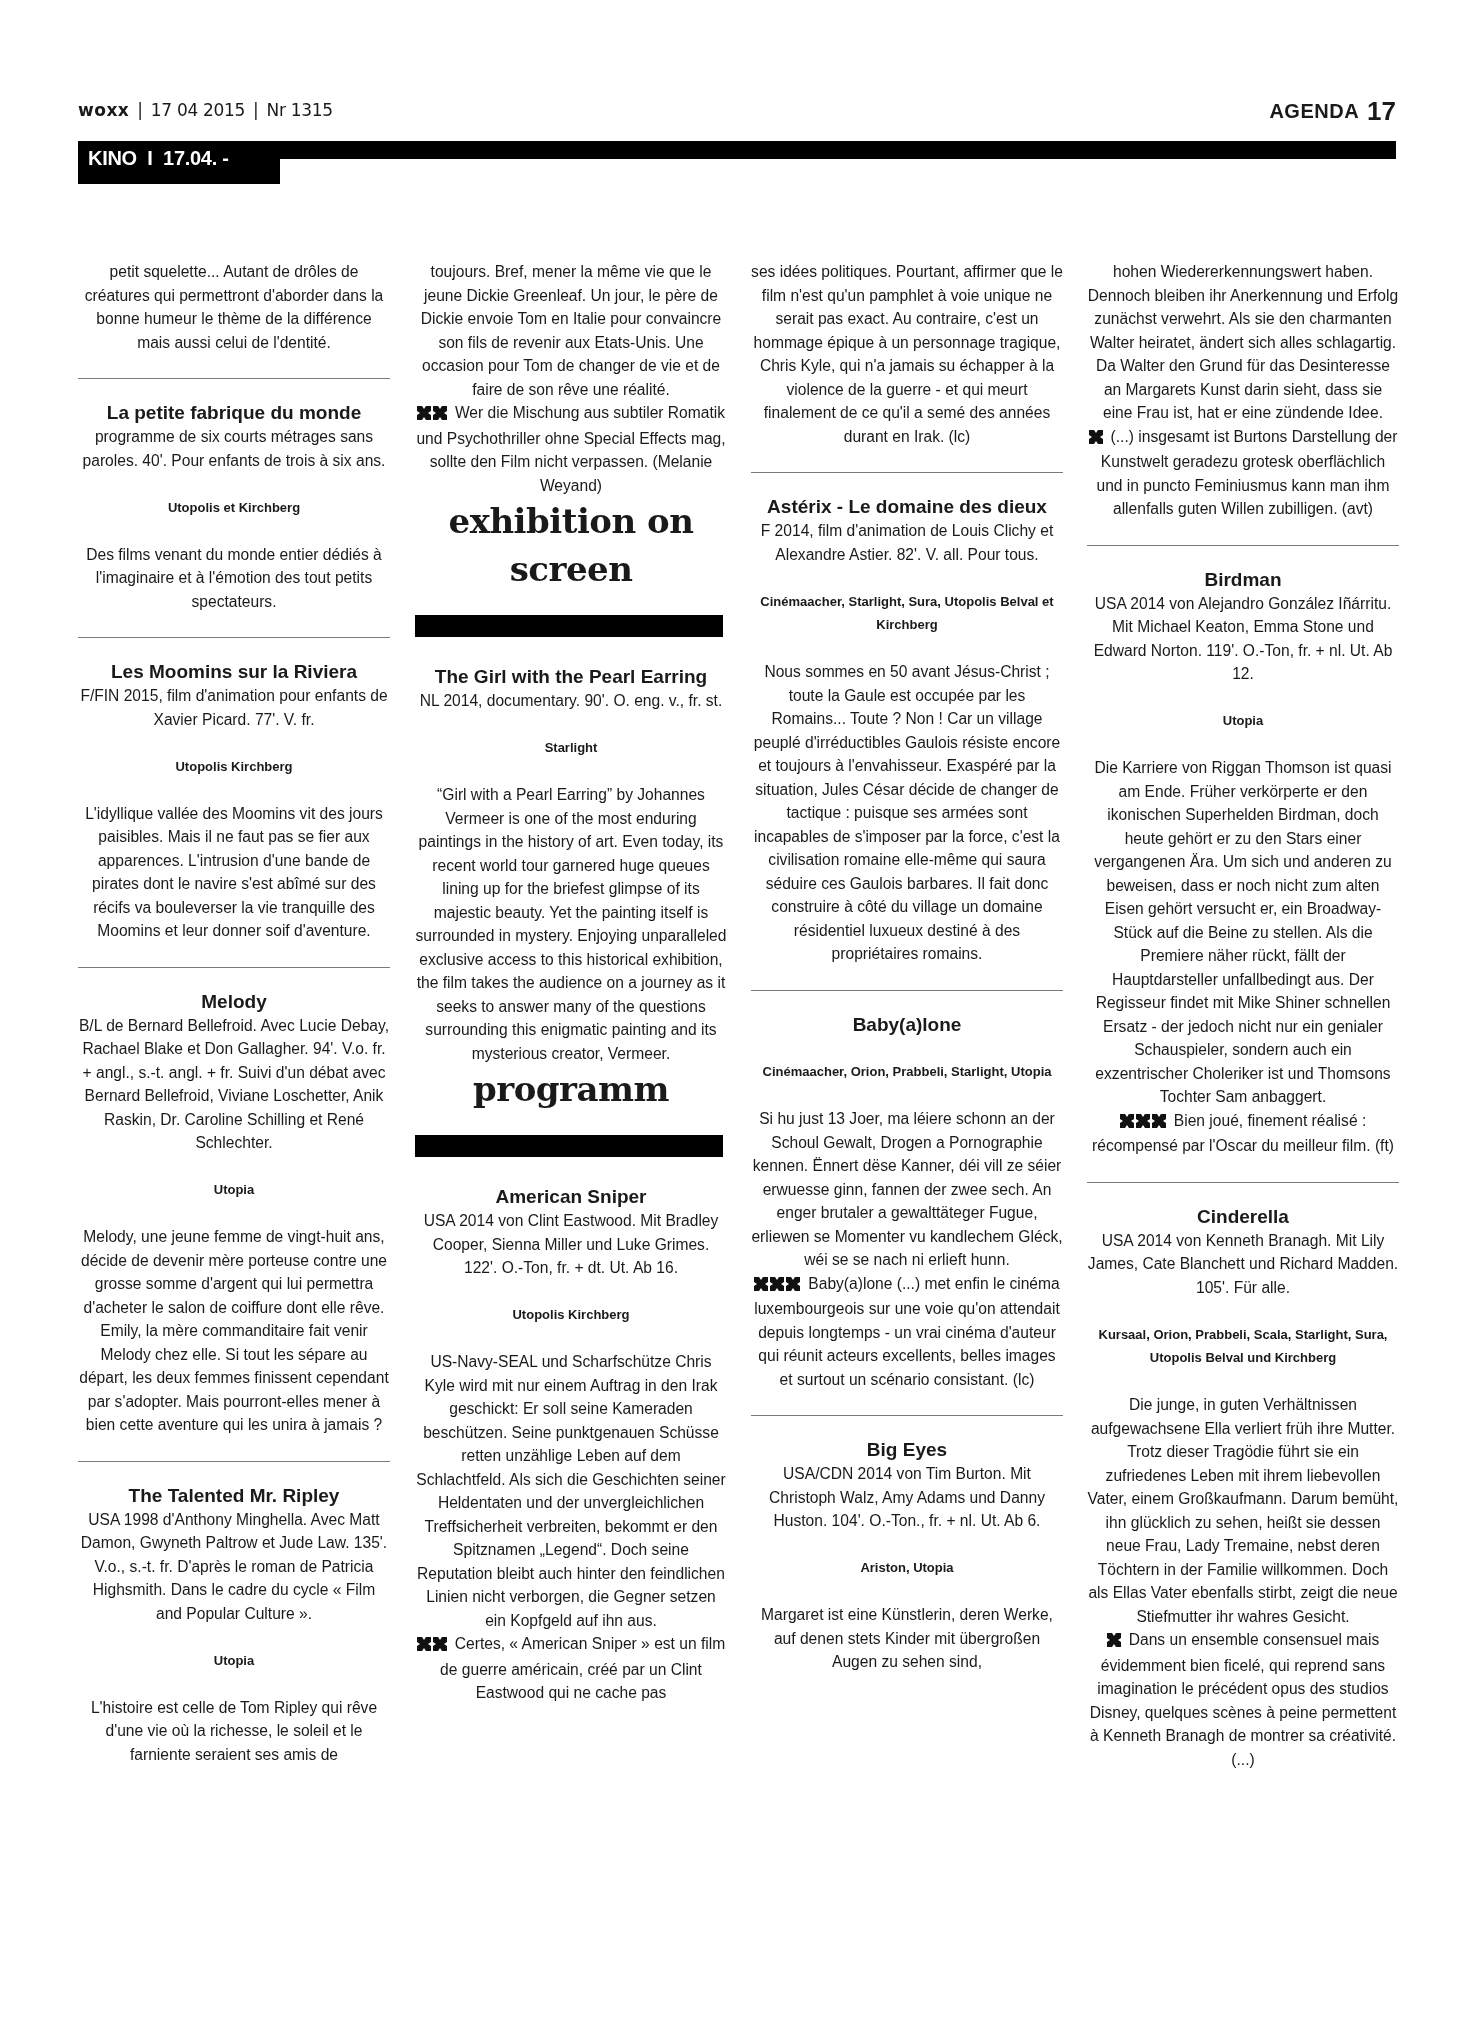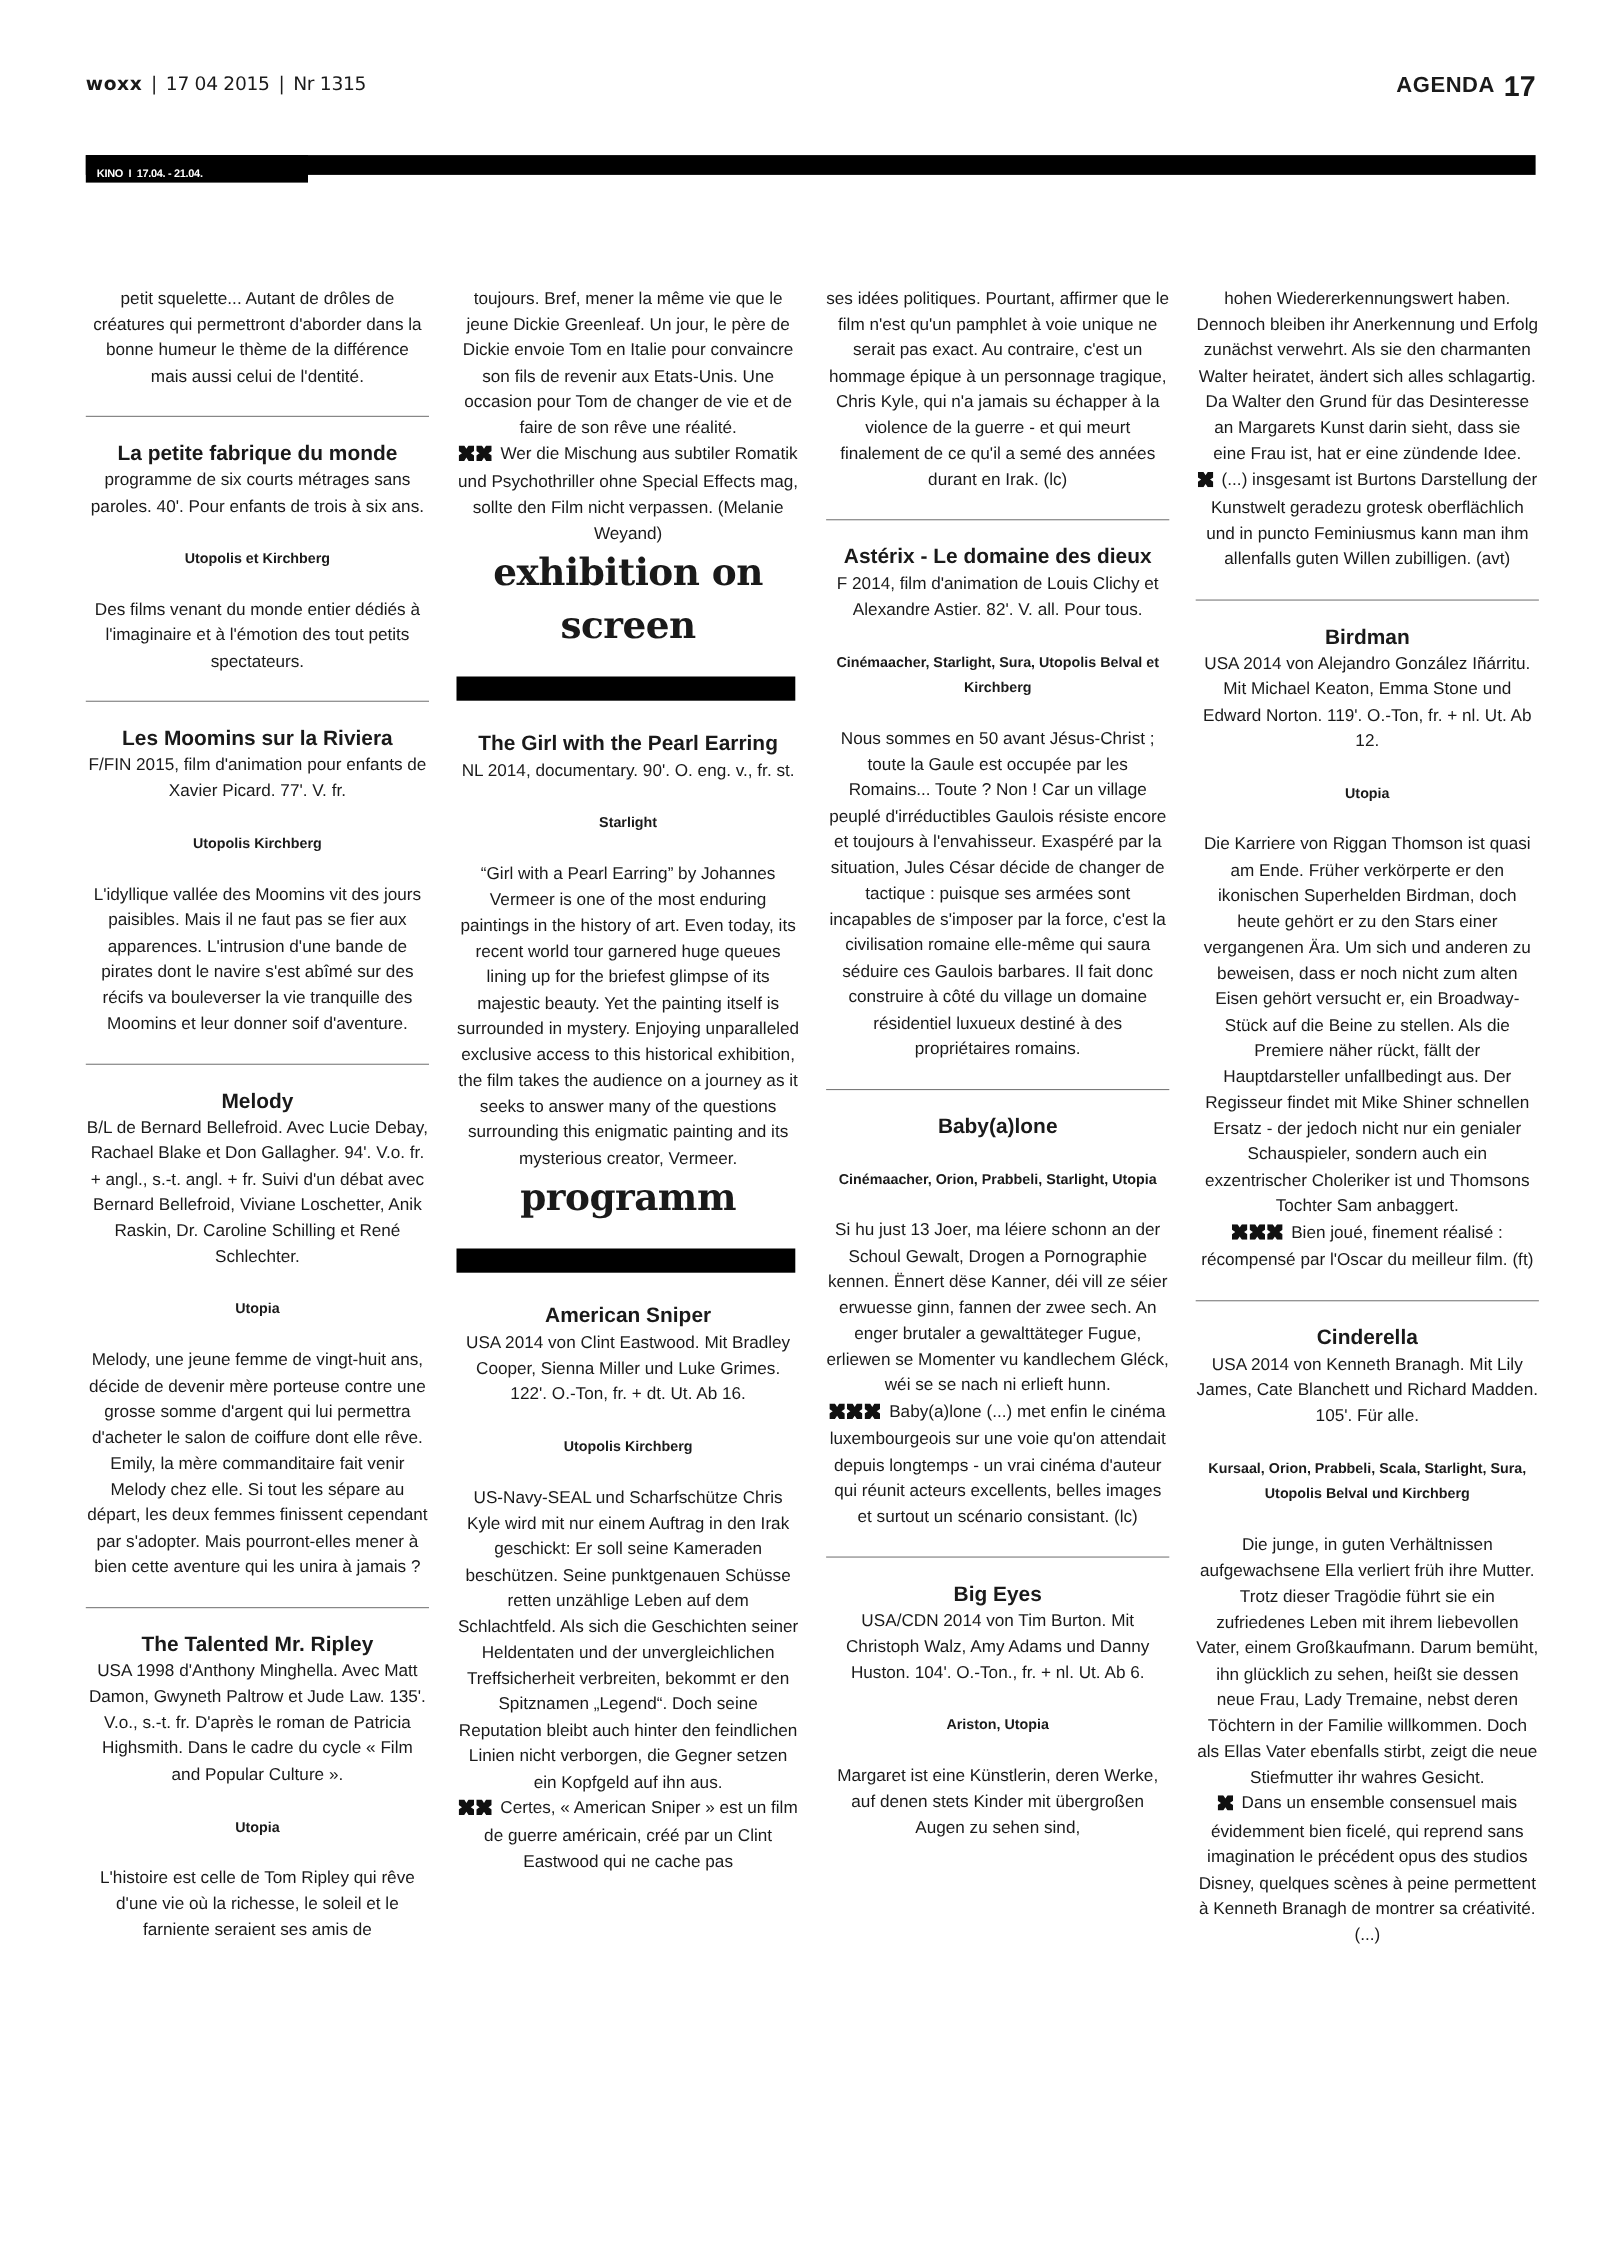--- a/index.html
+++ b/index.html
@@ -1,30 +1,30 @@
 <!DOCTYPE html>
 <html><head>
 <meta charset="utf-8">
 <style>
   html, body { margin: 0; padding: 0; background: #ffffff; }
   body {
     width: 1473px; height: 2040px; position: relative; overflow: hidden;
     font-family: "DejaVu Sans", sans-serif; color: #1a1a1a;
   }
-  .header { position: absolute; left: 78px; top: 67px; width: 1318px; height: 28px; text-decoration: underline; }
+  .header { position: absolute; left: 78px; top: 100px; width: 1318px; height: 28px; text-decoration: underline; }
   .hdr-left { position: absolute; left: 0; top: 0; font-size: 17px; letter-spacing: -0.3px; }
   .hdr-left .brand { font-weight: 900; font-family: "DejaVu Sans", sans-serif; letter-spacing: 0.5px; }
   .hdr-left .sep { margin: 0 8px; }
   .hdr-right { position: absolute; right: 0; top: -4px; font-weight: bold; font-family: "Liberation Sans", sans-serif; }
   .hdr-right .sec { font-size: 20px; letter-spacing: 0.5px; vertical-align: middle; }
   .hdr-right .pg { font-size: 26px; margin-left: 8px; vertical-align: middle; }
 
   .kino-bar { position: absolute; left: 78px; top: 141px; width: 1318px; height: 18px; background: #000; }
-  .kino-tab { position: absolute; left: 78px; top: 141px; height: 25px; width: 202px; background: #000; color: #fff;
-    font-family: "Liberation Sans", sans-serif; font-weight: bold; font-size: 10px; line-height: 35px; padding-left: 10px; box-sizing: border-box; letter-spacing: -0.3px; }
+  .kino-tab { position: absolute; left: 78px; top: 141px; height: 43px; width: 202px; background: #000; color: #fff;
+    font-family: "Liberation Sans", sans-serif; font-weight: bold; font-size: 20px; line-height: 35px; padding-left: 10px; box-sizing: border-box; letter-spacing: -0.3px; }
 
   .col { position: absolute; top: 260px; width: 312px; font-size: 15.6px; line-height: 23.5px; font-family: "Liberation Sans", sans-serif; }
   .c1 { left: 78px; } .c2 { left: 415px; } .c3 { left: 751px; } .c4 { left: 1087px; }
 
   .col p { margin: 0; text-align: center; }
   .gap { height: 23.5px; }
   .rule { border: 0; border-top: 1.5px solid #7a7a7a; margin: 24px 0 22px; height: 0; }
   .title { font-weight: bold; font-size: 19px; line-height: 24px; }
   .meta { }
   .venue { font-weight: bold; font-size: 13px; }

